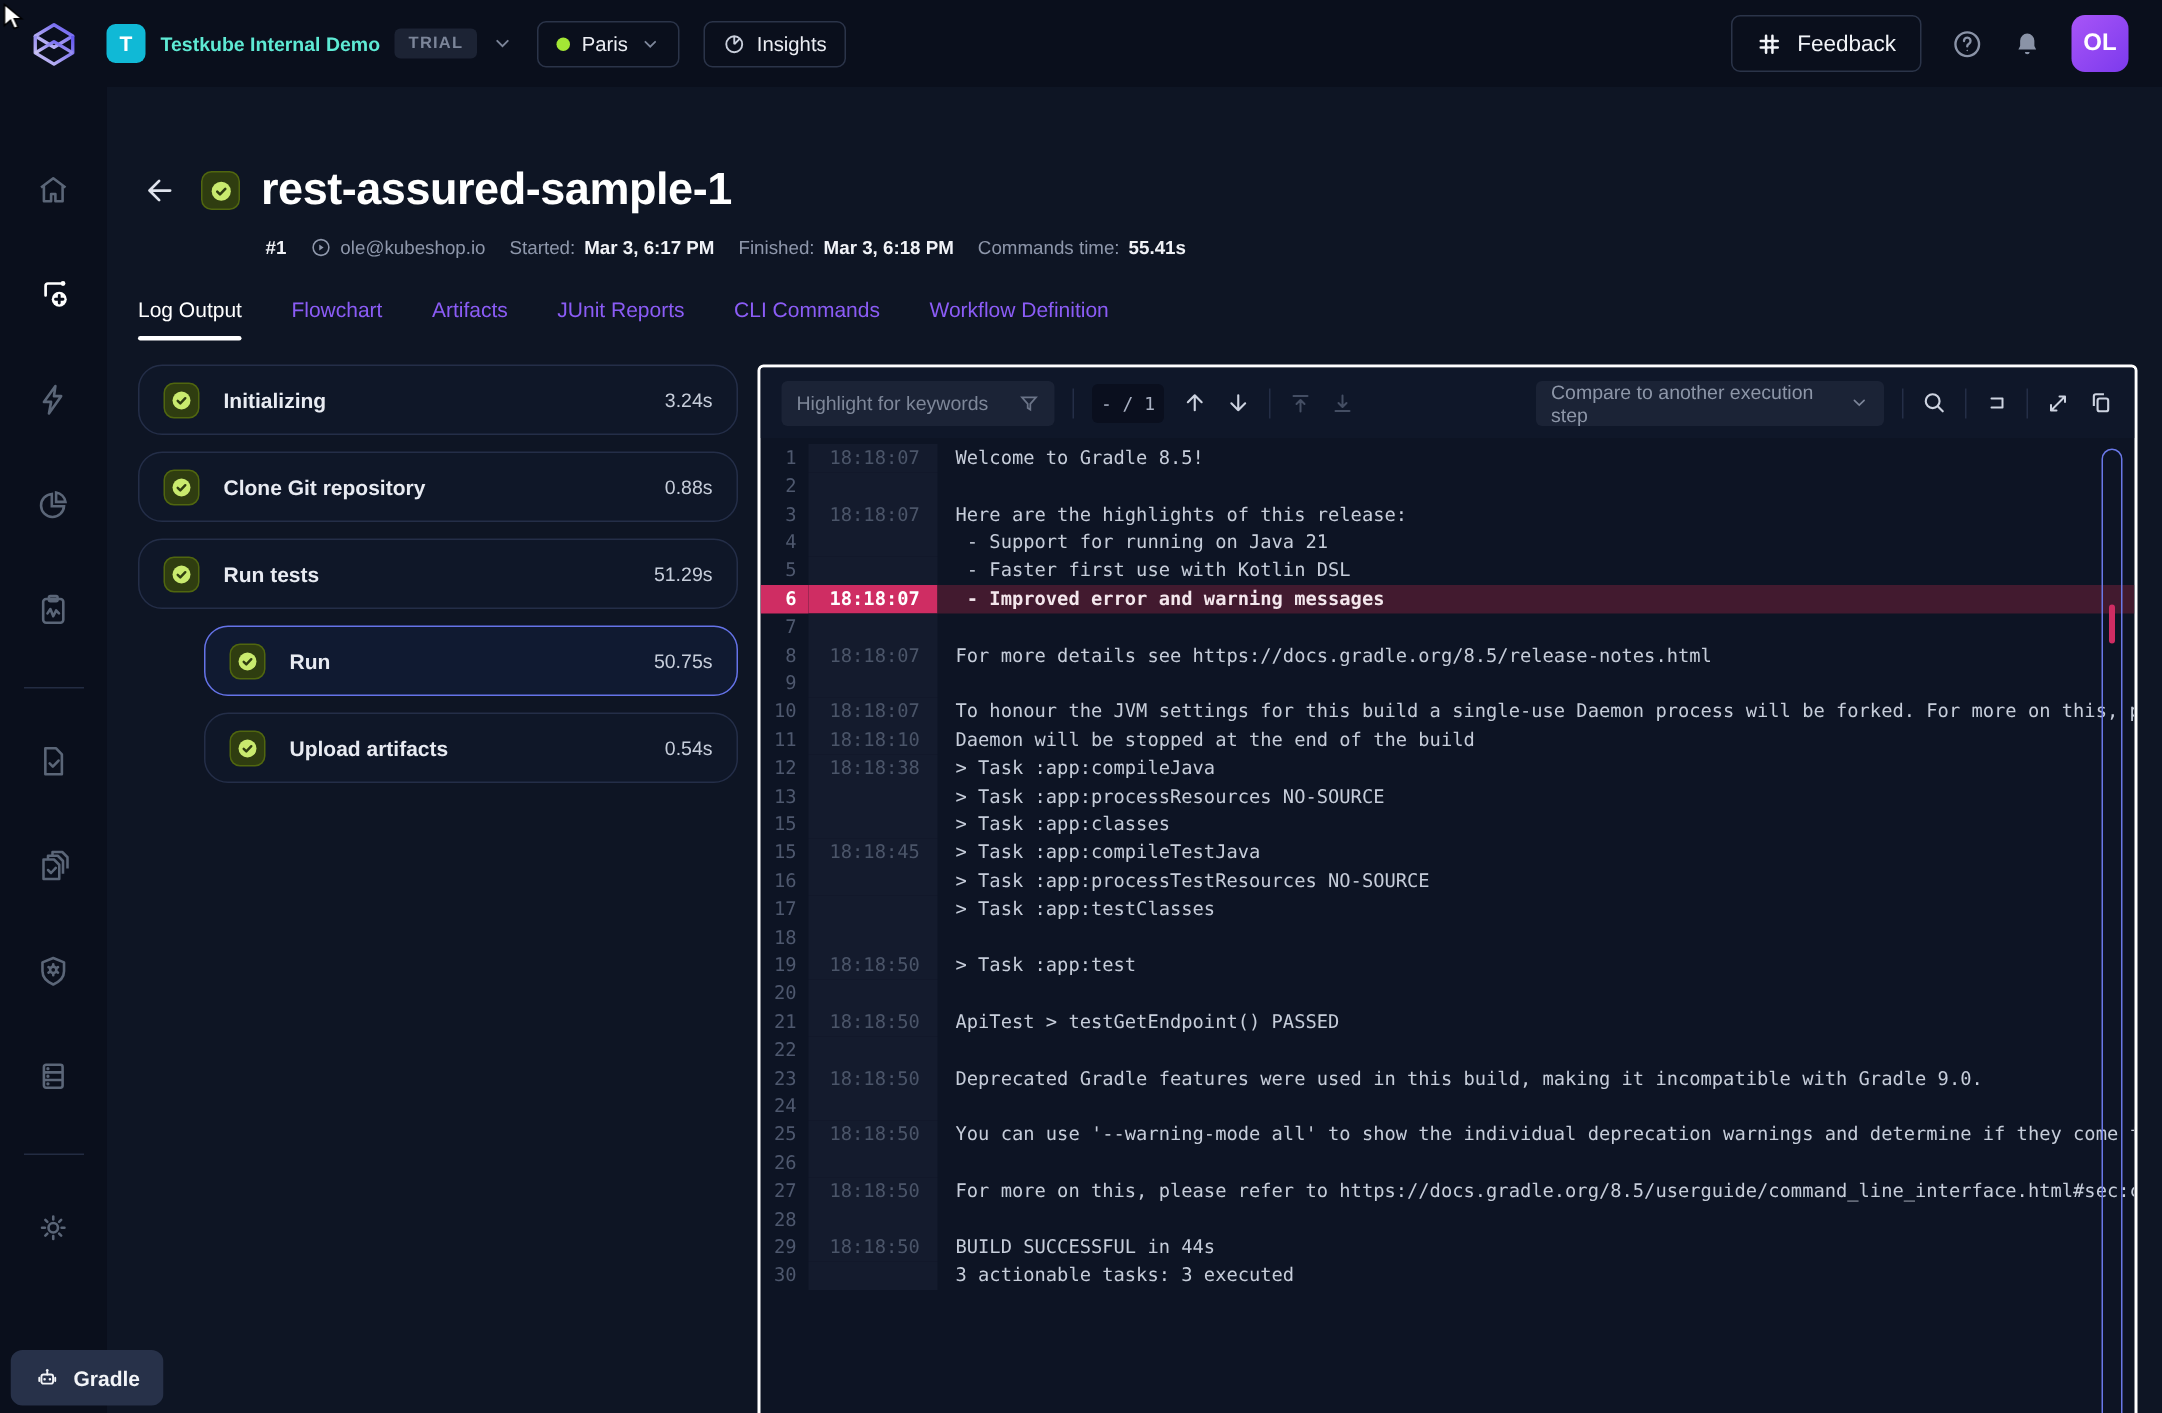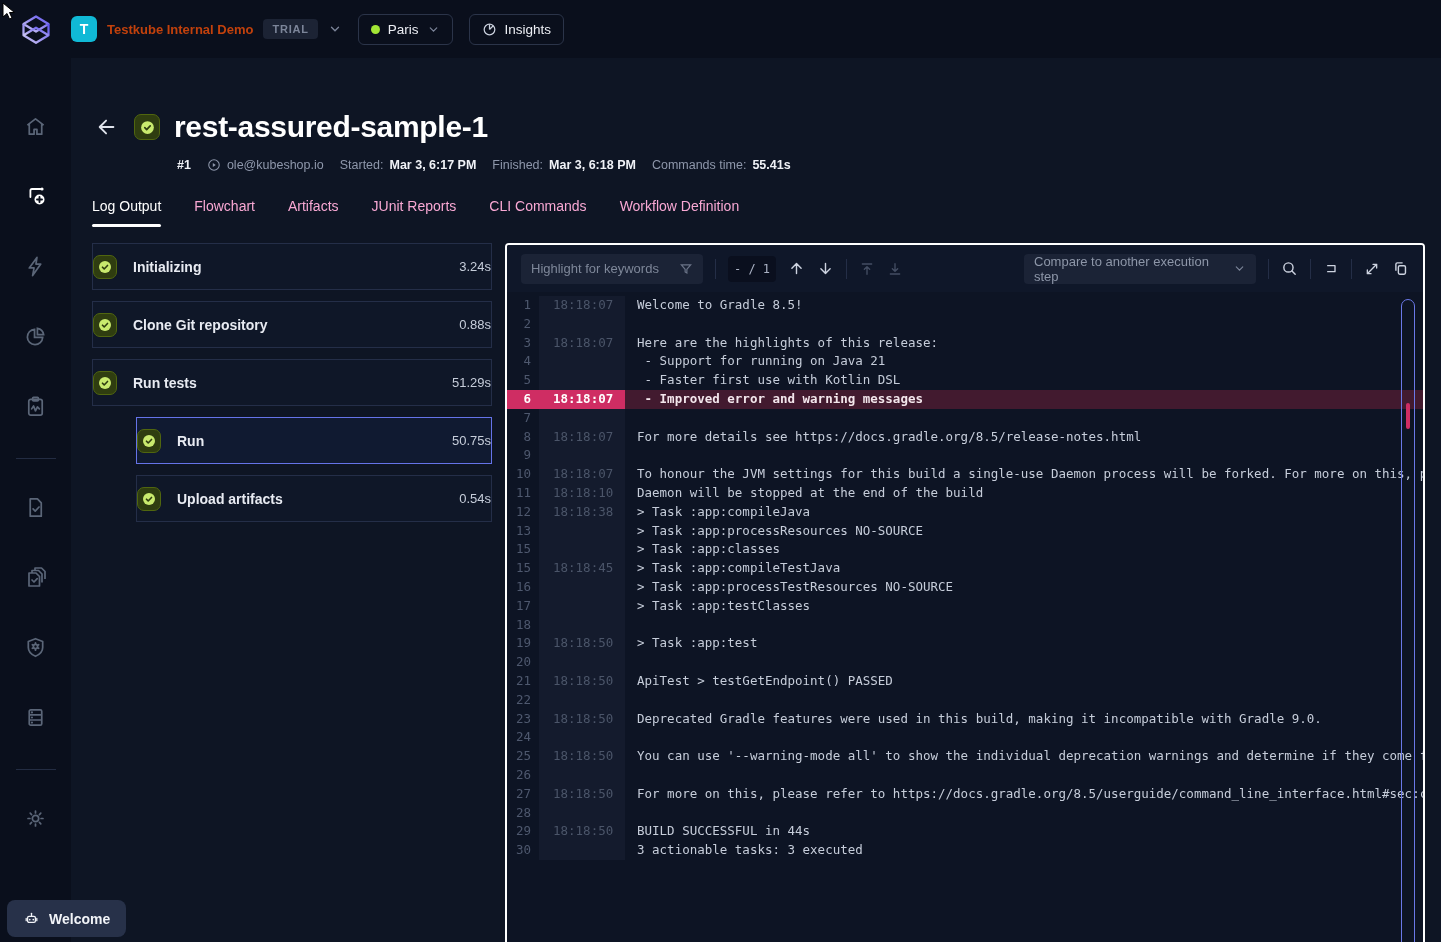--- a/index.html
+++ b/index.html
@@ -6,21 +6,21 @@
   html,body { width:1441px; height:942px; overflow:hidden; background:#0e1524;
     font-family:"Liberation Sans", sans-serif; color:#e7eaf2; }
 
   
   .header { position:fixed; top:0; left:0; width:1441px; height:58px; background:#0a0f1c;
     display:flex; align-items:center; z-index:30; }
   .logo-wrap { width:71px; display:flex; justify-content:center; align-items:center; }
   .org-group { display:flex; align-items:center; gap:10px; }
   .t-badge { width:26px; height:26px; border-radius:6px; background:#10b9d6; color:#fff;
     font-size:14px; font-weight:700; display:flex; align-items:center; justify-content:center; }
-  .org-name { font-size:13px; font-weight:700; color:#c2410c; }
+  .org-name { font-size:13px; font-weight:700; color:#5eead4; }
   .trial-pill { background:#1c2334; color:#7c8599; font-size:11px; font-weight:700;
     letter-spacing:.8px; padding:4px 9px; border-radius:4px; }
   .chev { color:#7c8599; display:flex; }
   .hdr-pill { display:flex; align-items:center; gap:8px; height:31px; padding:0 12px;
     border:1px solid #2b3449; border-radius:6px; margin-left:16px; font-size:13.5px;
     color:#eceef4; cursor:pointer; background:transparent; }
   .dot { width:9px; height:9px; border-radius:50%; background:#a3e635; }
   .hdr-right { margin-left:auto; display:flex; align-items:center; gap:20px; padding-right:22px; }
   .feedback-btn { display:flex; align-items:center; gap:10px; height:38px; padding:0 16px;
     border:1px solid #2b3449; border-radius:6px; font-size:15px; color:#f2f4f8; background:transparent; cursor:pointer; }
@@ -42,31 +42,31 @@
   .back-btn { color:#dfe3ec; display:flex; cursor:pointer; margin-right:2px; }
   .status-badge { width:26px; height:26px; border-radius:7px; background:#2f3d10;
     border:1.5px solid #50660f; display:flex; align-items:center; justify-content:center; }
   .status-badge.sm { width:24px; height:24px; }
   .page-title { font-size:30px; font-weight:800; color:#ffffff; letter-spacing:-.3px; }
   .meta-row { display:flex; align-items:center; gap:16px; padding:14px 0 0 99px; font-size:12.5px; color:#8e97ab; }
   .meta-strong { color:#f0f2f7; font-weight:700; }
   .meta-item { display:flex; align-items:center; gap:6px; }
 
   .tabs { display:flex; gap:33px; padding:26px 0 0 14px; }
-  .tab { font-size:14px; color:#f9a8d4; padding-bottom:13px; cursor:pointer; position:relative; }
+  .tab { font-size:14px; color:#8b5cf6; padding-bottom:13px; cursor:pointer; position:relative; }
   .tab.active { color:#ffffff; font-weight:400; }
   .tab.active::after { content:""; position:absolute; left:0; right:0; bottom:0; height:3px;
     background:#ffffff; border-radius:2px; }
 
   .content-row { display:flex; padding:16px 23px 0 14px; gap:13px; }
 
   
   .steps-col { width:400px; flex:none; display:flex; flex-direction:column; gap:11px; }
-  .step-card { height:47px; border:1px solid #242e48; border-radius:0; background:#0f1728;
-    display:flex; align-items:center; padding:0 0; cursor:pointer; }
+  .step-card { height:47px; border:1px solid #242e48; border-radius:16px; background:#0f1728;
+    display:flex; align-items:center; padding:0 16px; cursor:pointer; }
   .step-card.indent { margin-left:44px; }
   .step-card.selected { border-color:#6573e8; background:#101a31; }
   .step-label { margin-left:16px; font-size:14px; font-weight:600; color:#e8ebf2; }
   .step-duration { margin-left:auto; font-size:13px; color:#c6cdda; }
 
   
   .log-panel { flex:1; height:778px; border:2px solid #ffffff; border-radius:4px;
     background:#0d1424; position:relative; overflow:hidden; }
   .log-toolbar { height:47px; display:flex; align-items:center; padding:0 14px; gap:12px;
     background:#0f1729; }
@@ -150,20 +150,45 @@
     </span>
   </div>
   <div class="hdr-pill">
     <span style="display:flex;color:#c9cfdc">
       <svg width="15" height="15" viewBox="0 0 24 24" fill="none" stroke="currentColor" stroke-width="2">
           <circle cx="12" cy="12" r="8.5"></circle>
           <path d="M12 12 V3.5 M12 12 L18 6"></path>
         </svg>
     </span>
     <span>Insights</span>
+  </div>
+  <div class="hdr-right">
+    <button class="feedback-btn">
+      <span style="display:flex;color:#f2f4f8">
+        <svg width="17" height="17" viewBox="0 0 24 24" fill="none" stroke="currentColor" stroke-width="2.4" stroke-linecap="round">
+          <path d="M9 4 v7 M15 4 v7 M9 13 v7 M15 13 v7" transform="rotate(0)"></path>
+          <path d="M4 9 h7 M13 9 h7 M4 15 h7 M13 15 h7"></path>
+        </svg>
+      </span>
+      <span>Feedback</span>
+    </button>
+    <span class="icon-btn">
+      <svg width="21" height="21" viewBox="0 0 24 24" fill="none" stroke="currentColor" stroke-width="1.8">
+          <circle cx="12" cy="12" r="9"></circle>
+          <path d="M9.5 9.5a2.5 2.5 0 1 1 3.8 2.1c-.8.5-1.3 1-1.3 1.9" stroke-linecap="round"></path>
+          <circle cx="12" cy="16.8" r="0.6" fill="currentColor" stroke="none"></circle>
+        </svg>
+    </span>
+    <span class="icon-btn">
+      <svg width="19" height="19" viewBox="0 0 24 24" fill="currentColor">
+          <path d="M12 3a6 6 0 0 0-6 6v4.5L4.5 16.5h15L18 13.5V9a6 6 0 0 0-6-6z"></path>
+          <path d="M10 18.5a2 2 0 0 0 4 0z"></path>
+        </svg>
+    </span>
+    <div class="avatar">OL</div>
   </div>
 </div>
 
 <div class="sidebar" id="sidebar">
     <div class="nav-item">
       <span>
         <svg width="23" height="23" viewBox="0 0 24 24" fill="none" stroke="currentColor" stroke-width="1.8" stroke-linejoin="round">
           <path d="M3.5 10.5L12 4l8.5 6.5 M5.5 9.5V20h5v-5h3v5h5V9.5"></path>
         </svg>
       </span>
@@ -464,14 +489,14 @@
 
 <div class="copilot-btn">
   <span style="display:flex;color:#f2f4f8">
     <svg width="17" height="17" viewBox="0 0 24 24" fill="none" stroke="currentColor" stroke-width="1.8" stroke-linecap="round">
       <rect x="6.5" y="9" width="11" height="8.5" rx="2"></rect>
         <path d="M12 6v3 M4.5 12v3 M19.5 12v3"></path>
       <circle cx="12" cy="5" r="1.2" fill="currentColor" stroke="none"></circle>
       <path d="M9.5 13.5h.01 M14.5 13.5h.01" stroke-width="2.4"></path>
     </svg>
   </span>
-  <span>Welcome</span>
+  <span>Gradle</span>
 </div>
 
 </body></html>

